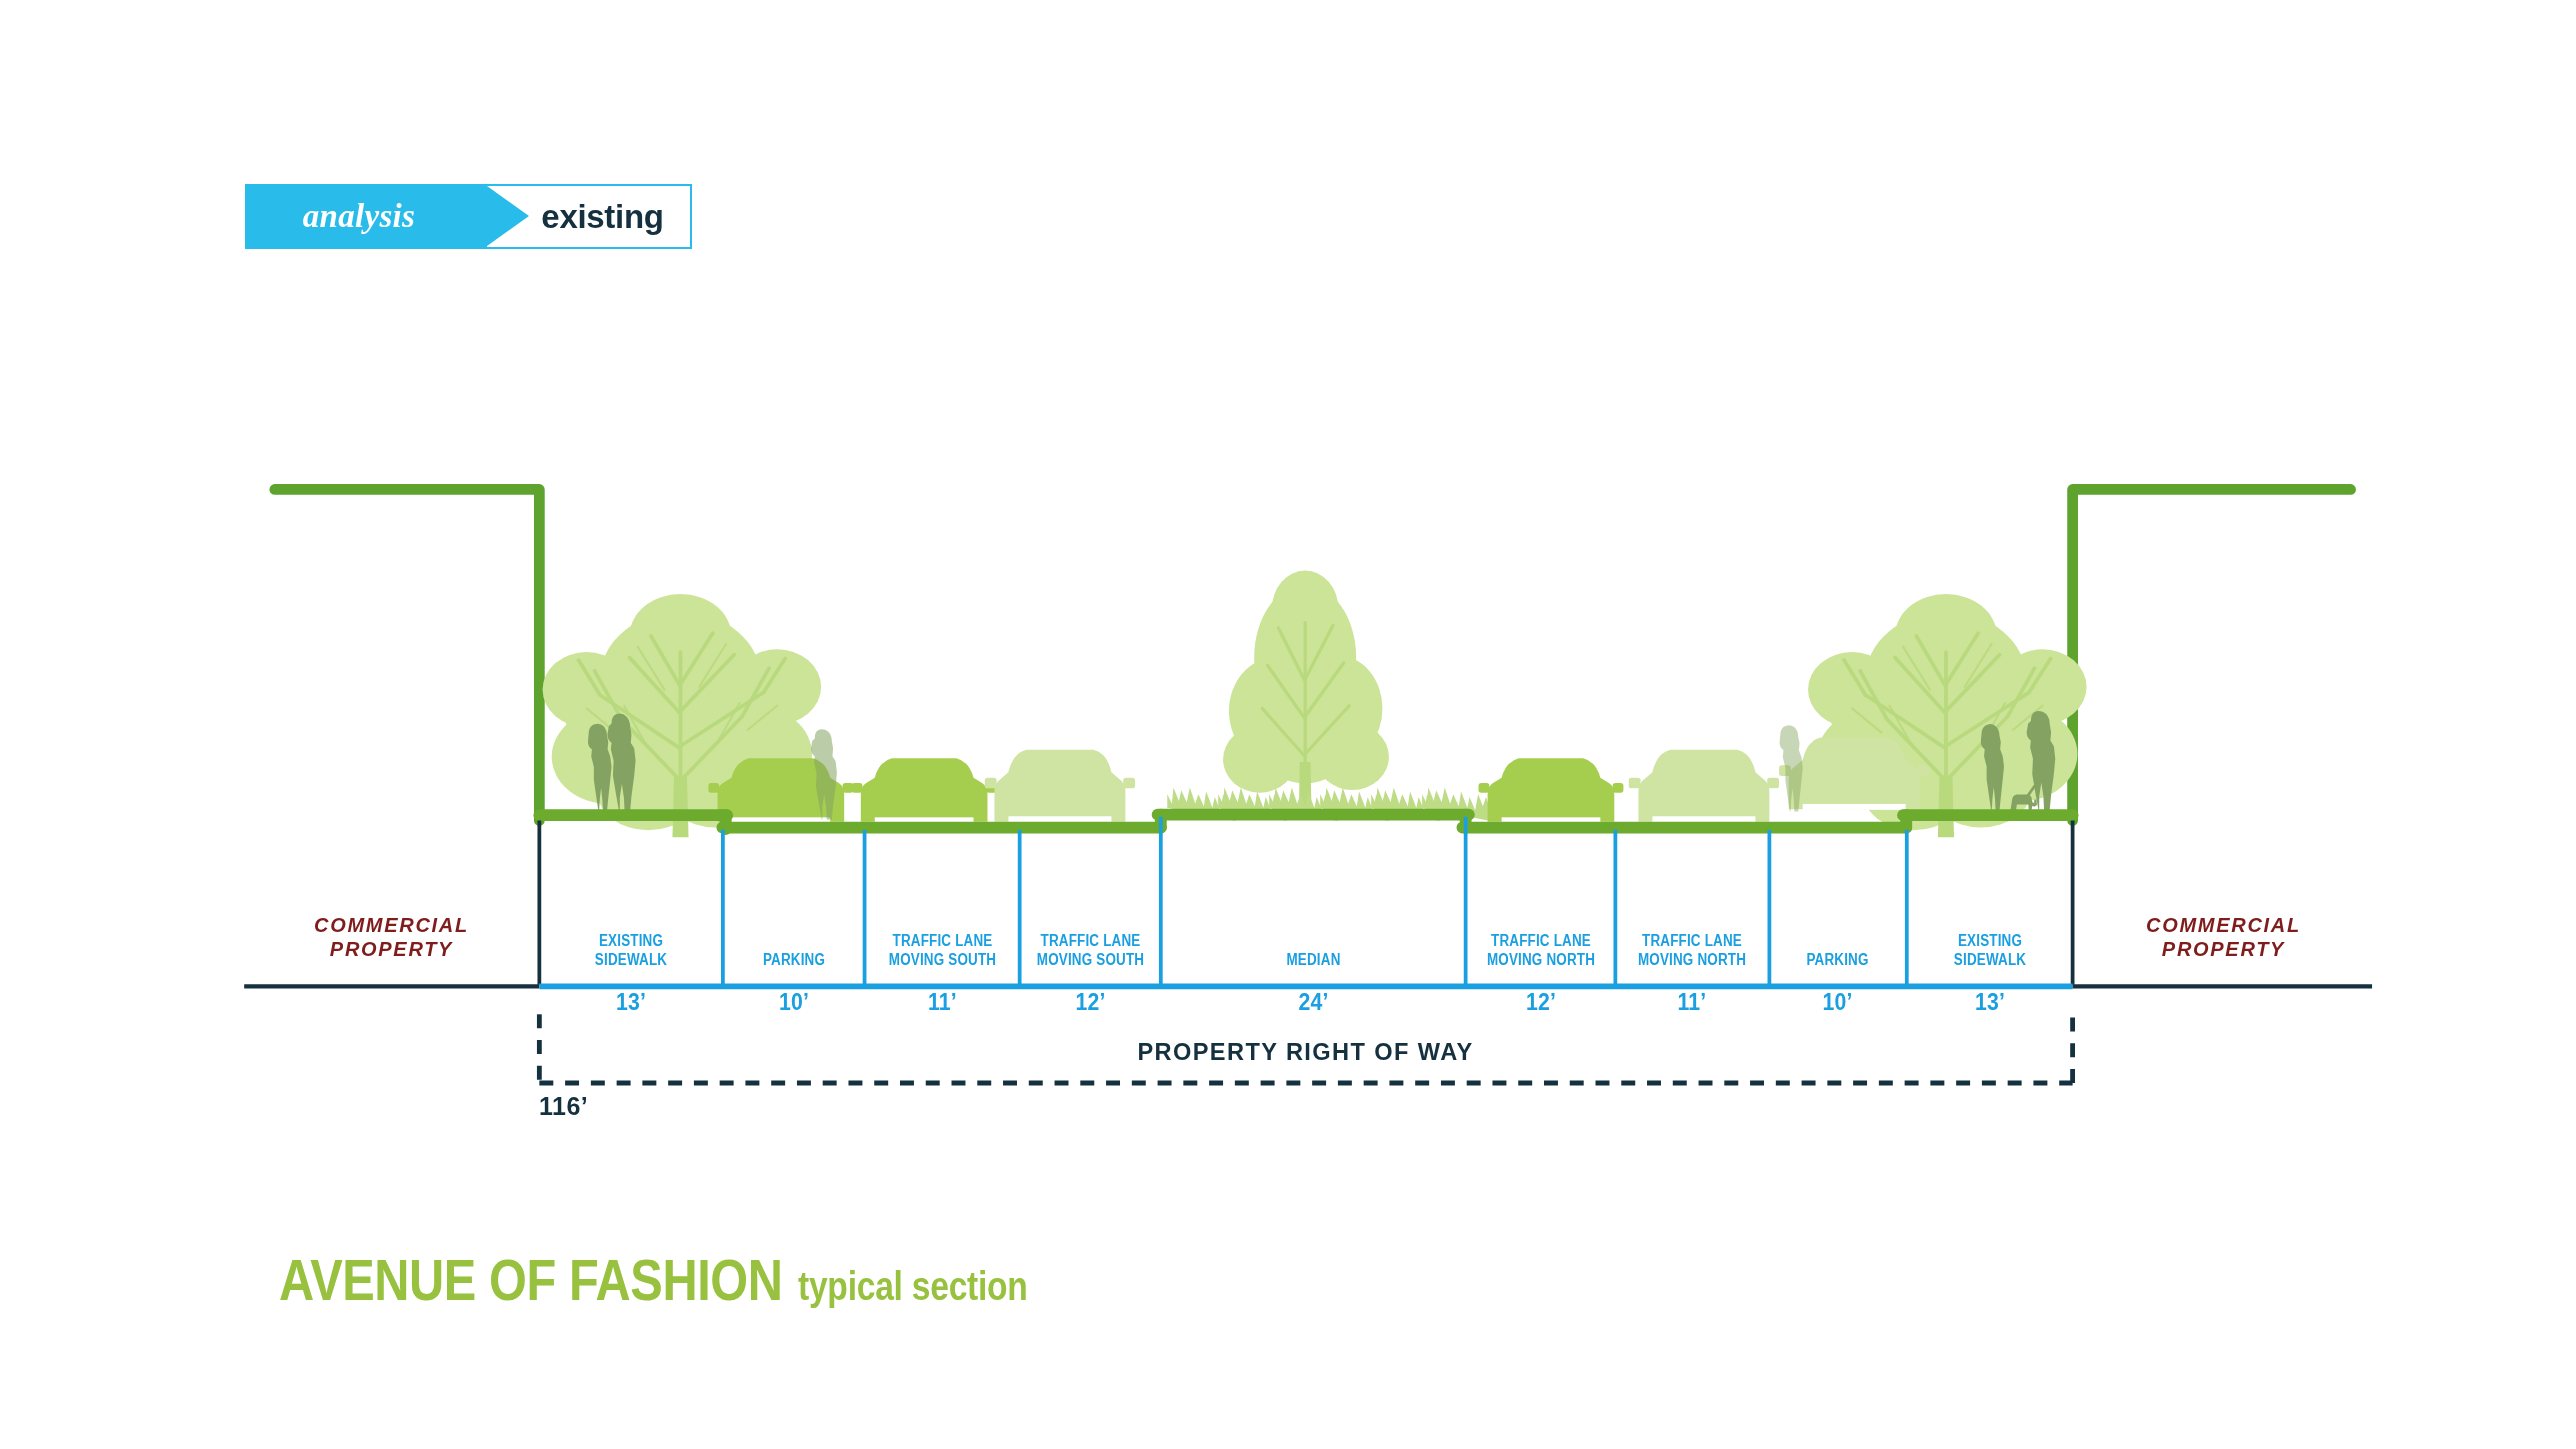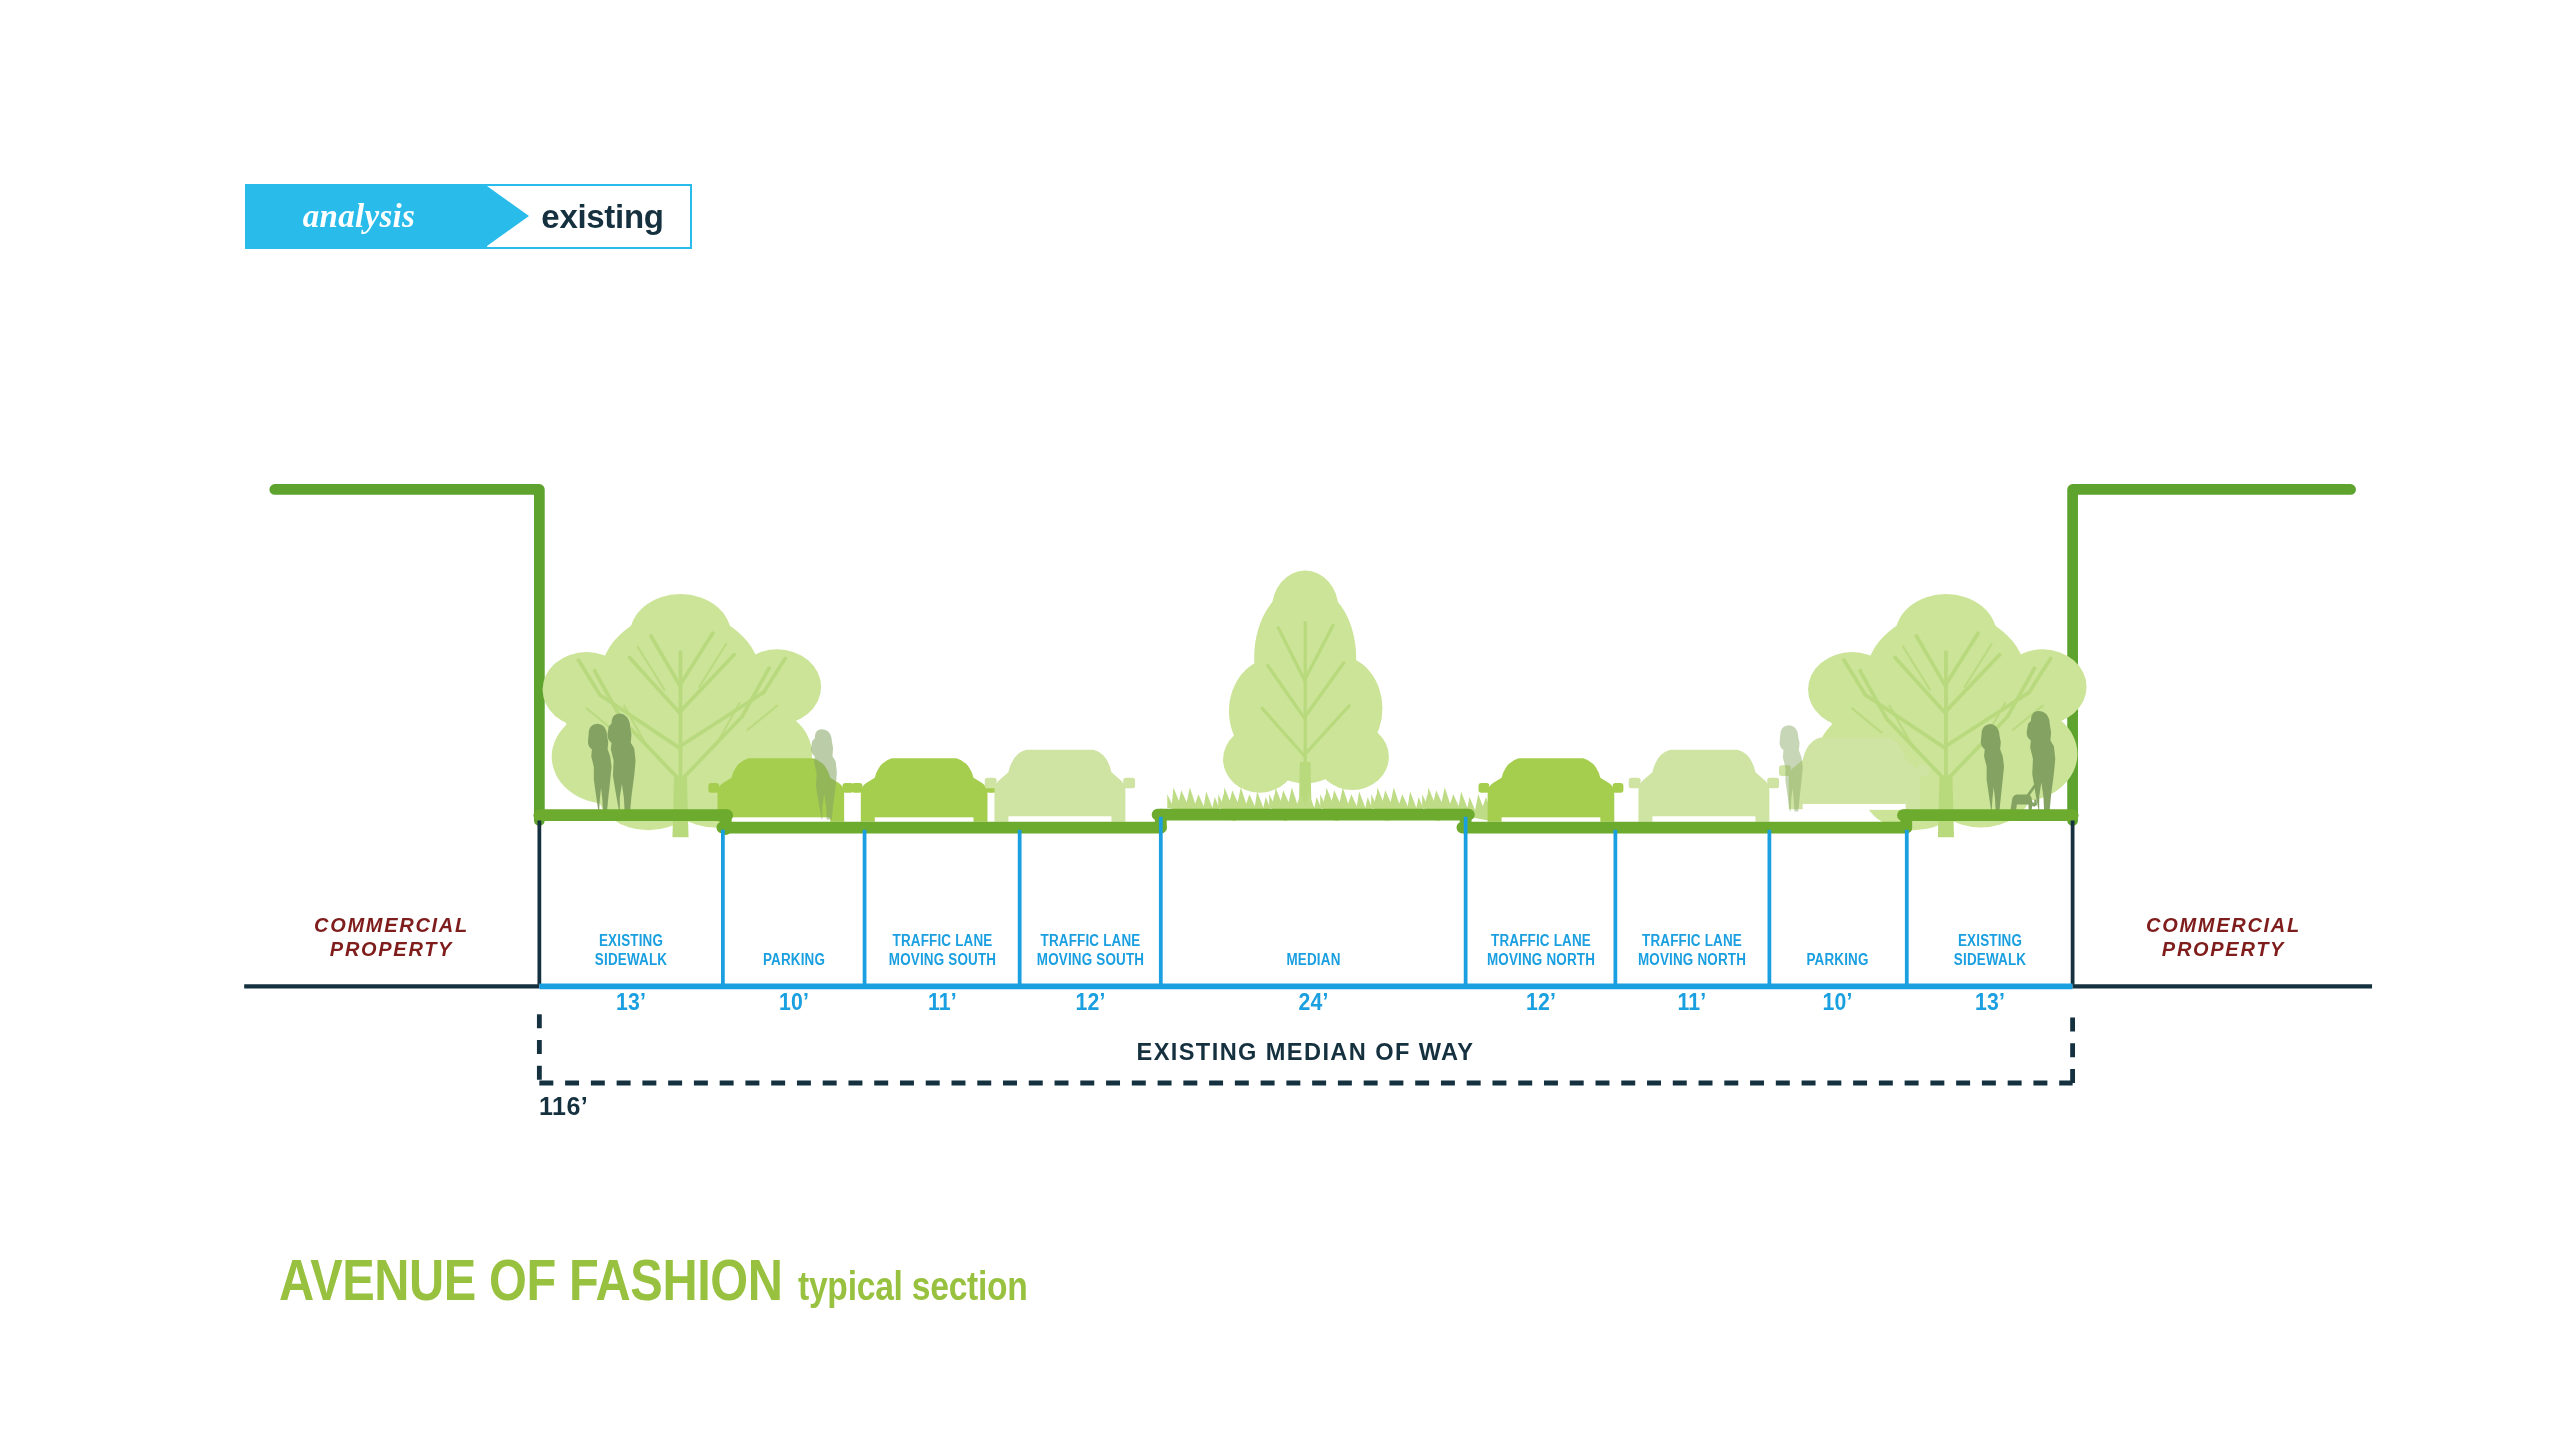--- a/index.html
+++ b/index.html
@@ -389,21 +389,21 @@
   <div class="lbl seg-dim" style="left:1466px;top:989px;width:150px;">12’</div>
   <div class="lbl seg-dim" style="left:1615px;top:989px;width:154px;">11’</div>
   <div class="lbl seg-dim" style="left:1769px;top:989px;width:137px;">10’</div>
   <div class="lbl seg-dim" style="left:1907px;top:989px;width:166px;">13’</div>
 
   <div class="lbl prop-lbl" style="left:244px;top:914px;width:295px;text-align:center;">COMMERCIAL
 PROPERTY</div>
   <div class="lbl prop-lbl" style="left:2073px;top:914px;width:301px;text-align:center;">COMMERCIAL
 PROPERTY</div>
 
-  <div id="row-label" style="left:539px;top:1039px;width:1533px;">EXISTING MEDIAN OF WAY</div>
+  <div id="row-label" style="left:539px;top:1039px;width:1533px;">PROPERTY RIGHT OF WAY</div>
   <div id="row-dim" style="left:539px;top:1092px;width:1533px;">116’</div>
 
   <div id="title">
     <span id="title-main">AVENUE OF FASHION</span><span id="title-sub">typical section</span>
   </div>
 
 </div>
 
 
 </body></html>

